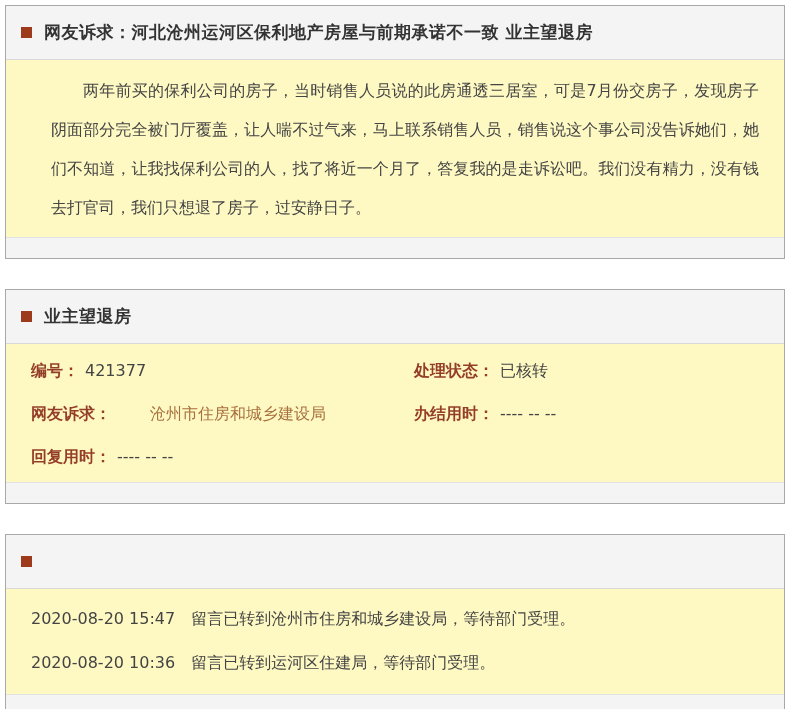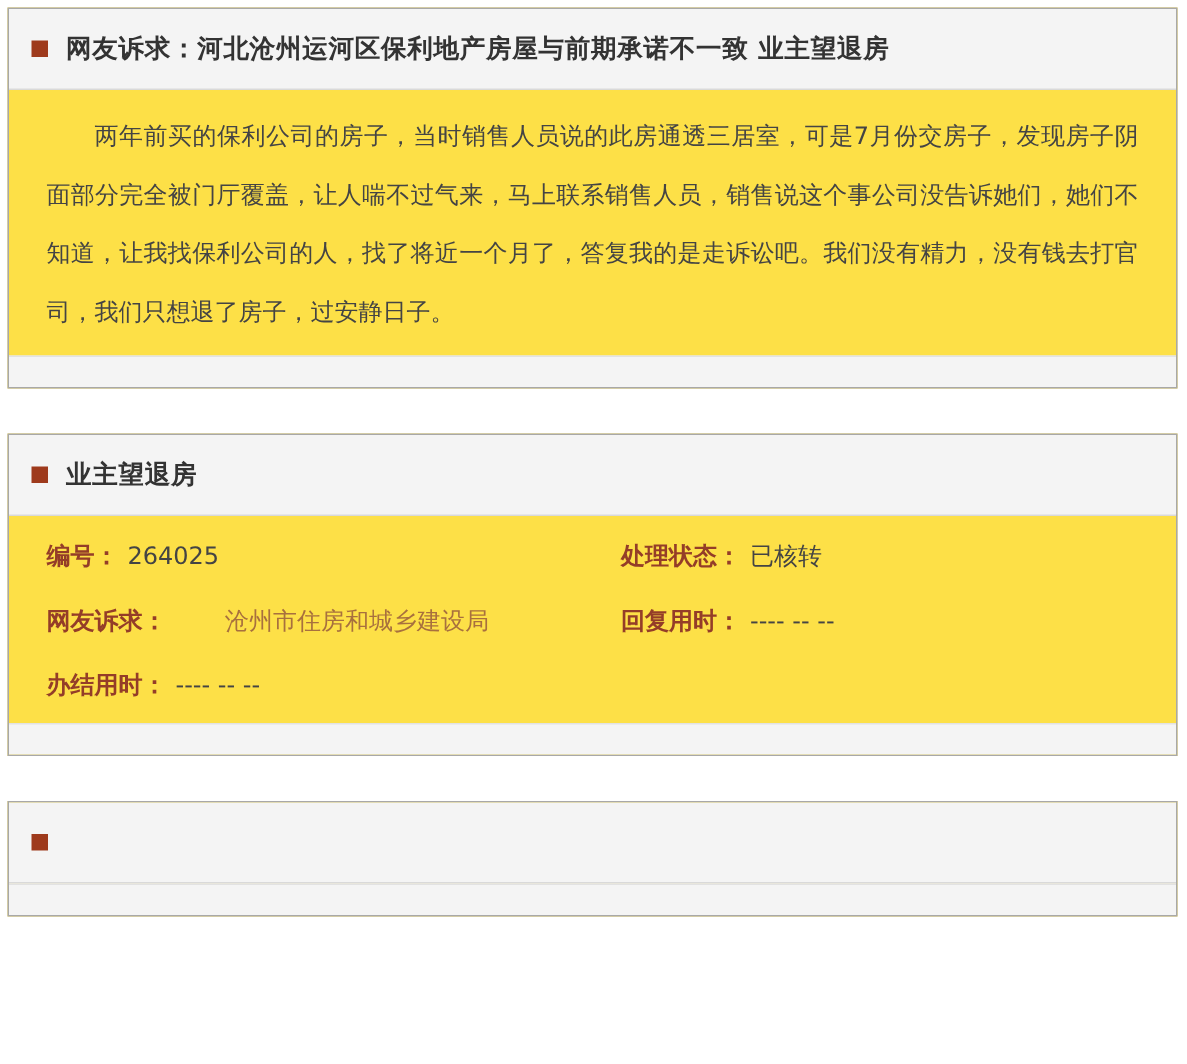--- a/index.html
+++ b/index.html
@@ -8,21 +8,21 @@
     background: #ffffff;
     overflow: hidden;
     font-family: "DejaVu Sans", "Liberation Sans", sans-serif;
   }
   .page { padding-top: 5px; }
 
   .panel {
     margin: 0 5px 30px 5px;
     width: 780px;
     border: 1px solid #a8a8a8;
-    background: #fde047;
+    background: #fef9c3;
   }
   .panel-header {
     height: 54px;
     background: #f4f4f4;
     border-bottom: 1px solid #d9d9d9;
     display: flex;
     align-items: center;
     padding-left: 15px;
   }
   .bullet {
@@ -46,20 +46,21 @@
   
   .appeal-body {
     padding: 11px 25px 10px 25px;
   }
   .appeal-body p {
     font-size: 16px;
     color: #444444;
     line-height: 39px;
     text-indent: 2em;
     text-align: justify;
+    margin-left: 20px;
   }
 
   
   .fields {
     display: grid;
     grid-template-columns: 383px 1fr;
     padding: 5px 0 4px 25px;
   }
   .field {
     line-height: 43px;
@@ -103,38 +104,46 @@
     <div class="panel-footer"></div>
   </div>
 
   <div class="panel">
     <div class="panel-header">
       <span class="bullet"></span>
       <span class="panel-title">业主望退房</span>
     </div>
     <div class="fields">
       <div class="field">
-        <span class="label">编号：</span><span class="value">264025</span>
+        <span class="label">编号：</span><span class="value">421377</span>
       </div>
       <div class="field">
         <span class="label">处理状态：</span><span class="value">已核转</span>
       </div>
       <div class="field">
         <span class="label">网友诉求：</span><span class="value highlight">沧州市住房和城乡建设局</span>
       </div>
       <div class="field">
-        <span class="label">回复用时：</span><span class="value">---- -- --</span>
+        <span class="label">办结用时：</span><span class="value">---- -- --</span>
       </div>
       <div class="field">
-        <span class="label">办结用时：</span><span class="value">---- -- --</span>
+        <span class="label">回复用时：</span><span class="value">---- -- --</span>
       </div>
     </div>
     <div class="panel-footer"></div>
   </div>
 
   <div class="panel">
     <div class="panel-header">
       <span class="bullet"></span>
     </div>
+    <div class="tracking">
+      <div class="tracking-entry">
+        <span class="time">2020-08-20 15:47</span><span class="text">留言已转到沧州市住房和城乡建设局，等待部门受理。</span>
+      </div>
+      <div class="tracking-entry">
+        <span class="time">2020-08-20 10:36</span><span class="text">留言已转到运河区住建局，等待部门受理。</span>
+      </div>
+    </div>
     <div class="panel-footer"></div>
   </div>
 
 </div>
 
 </body></html>

